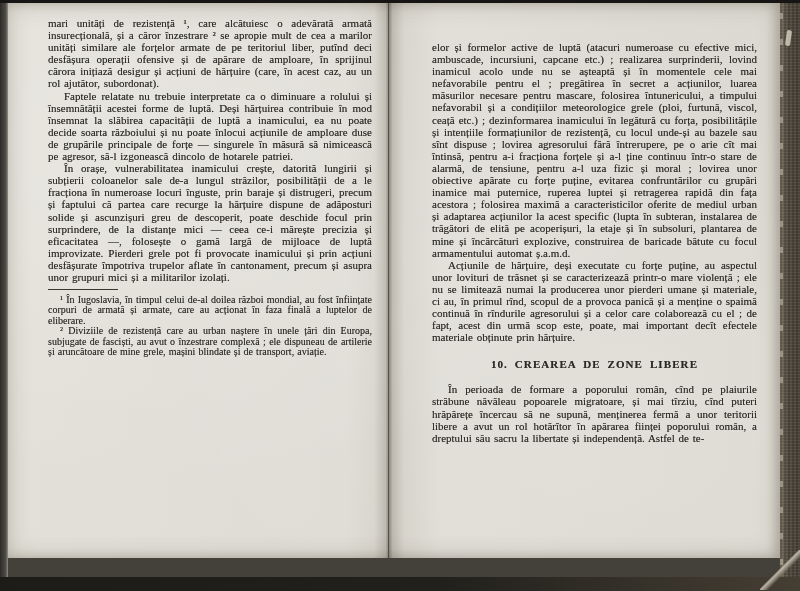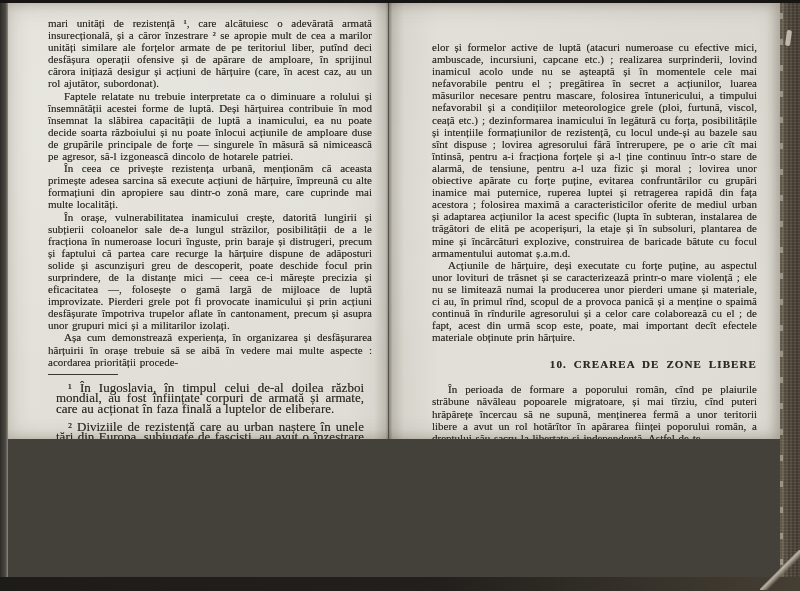--- a/index.html
+++ b/index.html
@@ -23,21 +23,21 @@
   .edge-bottom{position:absolute;left:0;top:577px;width:800px;height:14px;
     background:linear-gradient(to right,#1d1c19 0%,#21201c 55%,#322e27 75%,#453e33 100%);}
   .corner-fold{position:absolute;left:760px;top:550px;width:46px;height:40px;
     background:linear-gradient(135deg, rgba(0,0,0,0) 44%, #d3cdbe 47%, #8a8273 52%, rgba(0,0,0,0) 56%);
     opacity:.85;}
   .speck{position:absolute;left:786px;top:30px;width:5px;height:16px;background:#d8d3c5;
     transform:rotate(8deg);opacity:.8;border-radius:2px;}
 
   
   .paper{
-    position:absolute;left:8px;top:3px;width:772px;height:436px;overflow:hidden;
+    position:absolute;left:8px;top:3px;width:772px;height:555px;overflow:hidden;
     background:
       radial-gradient(ellipse at 18% 25%, rgba(255,255,255,.20), rgba(0,0,0,0) 60%),
       radial-gradient(ellipse at 80% 70%, rgba(255,255,255,.12), rgba(0,0,0,0) 55%),
       linear-gradient(90deg,#e2e0d8 0%,#dedcd4 44%,#d2cfc6 50%,#dfddd5 56%,#dbd9d1 100%);
     box-shadow:inset 0 0 22px rgba(85,75,58,.28), inset -5px 0 10px rgba(80,70,52,.22);
     color:#2c2a25;
   }
   .gutter-shadow{position:absolute;left:366px;top:0;width:30px;height:574px;
     background:linear-gradient(to right, rgba(0,0,0,0), rgba(70,62,48,.16) 38%,
       rgba(48,42,32,.45) 50%, rgba(70,62,48,.16) 62%, rgba(0,0,0,0));}
@@ -45,24 +45,24 @@
     background:rgba(52,47,38,.65);}
 
   
   .page{position:absolute;text-align:justify;}
   .page-left{left:40px;top:14px;width:324px;}
   .page-right{left:424px;top:38px;width:325px;}
   p.para{margin:0;font-size:11px;line-height:12.1px;word-spacing:1px;
     text-shadow:0 0 .4px rgba(44,42,37,.55);}
   p.para.indent{text-indent:16px;font-family:Liberation Serif, serif;}
   .footnote-rule{width:70px;height:1px;background:#3a3731;margin:6px 0 5px 0;}
-  p.fn{margin:8px;font-size:13px;line-height:10.4px;word-spacing:.6px;
+  p.fn{margin:0;font-size:10px;line-height:10.4px;word-spacing:.6px;
     text-shadow:0 0 .3px rgba(44,42,37,.5);}
   p.fn.indent{text-indent:12px;}
-  .heading{margin:15px 0 13px 0;text-align:right;font-size:11px;font-weight:bold;
+  .heading{margin:15px 0 13px 0;text-align:center;font-size:11px;font-weight:bold;
     letter-spacing:1.1px;word-spacing:3px;text-shadow:0 0 .4px rgba(44,42,37,.6);}
   .page-number{position:absolute;font-size:11.5px;letter-spacing:.5px;color:#2e2c27;margin-top:45px;}
   .pn-left{left:40px;top:510px;}
   .pn-right{left:705px;top:516px;}
 </style>
 </head>
 <body>
 
 <div class="scan">
 
@@ -73,23 +73,21 @@
   <div class="edge-bottom"></div>
   <div class="edge-top"></div>
 
   <div class="paper">
     <div class="gutter-shadow"></div>
 
     <div class="page page-left">
       <div>
           <p class="para">mari unități de rezistență ¹, care alcătuiesc o adevărată armată insurecțională, și a căror înzestrare ² se apropie mult de cea a marilor unități similare ale forțelor armate de pe teritoriul liber, putînd deci desfășura operații ofensive și de apărare de amploare, în sprijinul cărora inițiază desigur și acțiuni de hărțuire (care, în acest caz, au un rol ajutător, subordonat).</p>
           <p class="para indent">Faptele relatate nu trebuie interpretate ca o diminuare a rolului și însemnătății acestei forme de luptă. Deși hărțuirea contribuie în mod însemnat la slăbirea capacității de luptă a inamicului, ea nu poate decide soarta războiului și nu poate înlocui acțiunile de amploare duse de grupările principale de forțe — singurele în măsură să nimicească pe agresor, să-l izgonească dincolo de hotarele patriei.</p>
-          <p class="para indent">În ceea ce privește rezistența urbană, menționăm că aceasta primește adesea sarcina să execute acțiuni de hărțuire, împreună cu alte formațiuni din apropiere sau dintr-o zonă mare, care cuprinde mai multe localități.</p>
           <p class="para indent">În orașe, vulnerabilitatea inamicului crește, datorită lungirii și subțierii coloanelor sale de-a lungul străzilor, posibilității de a le fracționa în numeroase locuri înguste, prin baraje și distrugeri, precum și faptului că partea care recurge la hărțuire dispune de adăposturi solide și ascunzișuri greu de descoperit, poate deschide focul prin surprindere, de la distanțe mici — ceea ce-i mărește precizia și eficacitatea —, folosește o gamă largă de mijloace de luptă improvizate. Pierderi grele pot fi provocate inamicului și prin acțiuni desfășurate împotriva trupelor aflate în cantonament, precum și asupra unor grupuri mici și a militarilor izolați.</p>
-          <p class="para indent">Așa cum demonstrează experiența, în organizarea și desfășurarea hărțuirii în orașe trebuie să se aibă în vedere mai multe aspecte : acordarea priorității procede-</p>
         </div>
       <div class="footnote-rule"></div>
       <div>
           <p class="fn indent">¹ În Iugoslavia, în timpul celui de-al doilea război mondial, au fost înființate corpuri de armată și armate, care au acționat în faza finală a luptelor de eliberare.</p>
           <p class="fn indent">² Diviziile de rezistență care au urban naștere în unele țări din Europa, subjugate de fasciști, au avut o înzestrare complexă ; ele dispuneau de artilerie și aruncătoare de mine grele, mașini blindate și de transport, aviație.</p>
         </div>
     </div>
 
     <div class="page page-right">
       <div>

